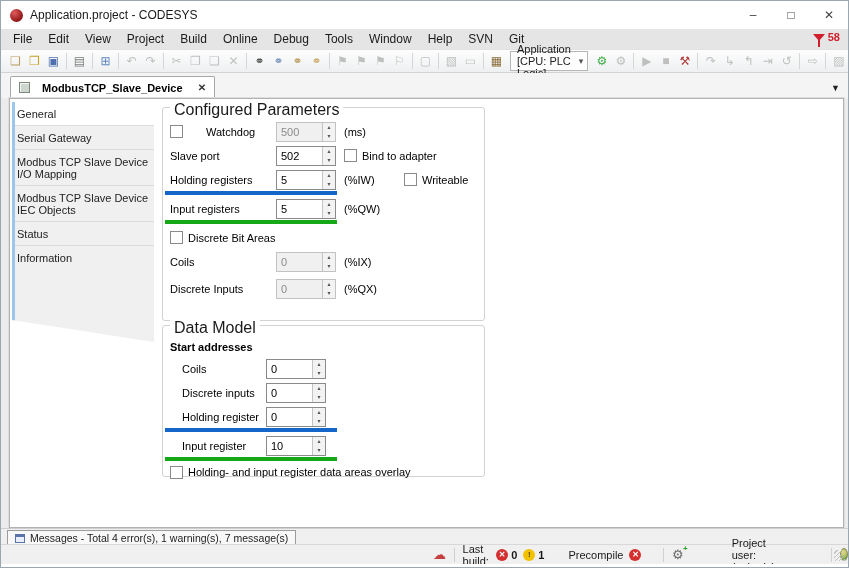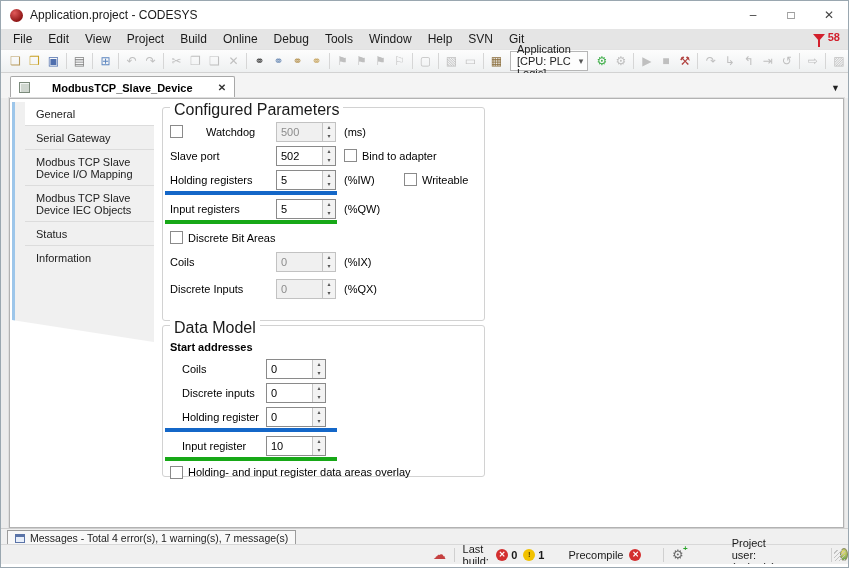--- a/index.html
+++ b/index.html
@@ -24,34 +24,34 @@
   
   .toolbar { position:absolute; left:0; top:48px; right:0; height:24px; background:linear-gradient(#fdfdfd,#eef0f1); border-top:1px solid #e2e2e2; border-bottom:1px solid #d2d2d2; display:flex; align-items:center; padding-left:5px; }
   .tb-btn { min-width:19px; height:20px; display:flex; align-items:center; justify-content:center; font-size:12px; color:#666; cursor:default; }
   .tb-btn.dis { color:#bfbfbf; }
   .tb-sep { width:1px; height:16px; background:#d6d6d6; margin:0 3px; }
   .tb-combo { display:flex; align-items:center; height:20px; border:1px solid #b6b6b6; background:#fdfdfd; font-size:11px; color:#222; padding:0 4px 0 6px; margin:0 4px; gap:8px; }
   .combo-arrow { font-size:9px; color:#555; }
 
   
   .tabbar { position:absolute; left:0; top:72px; right:0; height:25px; background:#f4f4f4; }
-  .doc-tab { position:absolute; left:9px; bottom:0; height:22px; display:flex; align-items:center; gap:22px; background:#fff; border:1px solid #a8a8a8; border-bottom:none; border-radius:2px 2px 0 0; padding:0 8px; }
+  .doc-tab { position:absolute; left:9px; bottom:0; height:22px; display:flex; align-items:center; gap:12px; background:#fff; border:1px solid #a8a8a8; border-bottom:none; border-radius:2px 2px 0 0; padding:0 8px; }
   .doc-tab-icon { width:11px; height:11px; background:#cfd6cf; border:1px solid #7b8a7b; box-shadow:inset 1px 1px 0 #f2f5f2; }
   .doc-tab-label { font-size:11px; font-weight:bold; color:#000; }
   .doc-tab-close { font-size:10px; font-weight:bold; color:#333; margin-left:3px; }
   .tab-chevron { position:absolute; right:8px; bottom:5px; font-size:9px; color:#222; }
 
   
   .editor { position:absolute; left:0; top:97px; right:0; height:430px; background:#ececec; }
   .docpanel { position:absolute; left:8px; right:4px; top:0; bottom:0; background:#fff; border:1px solid #b2b2b2; box-shadow:0 0 0 1px #dedede; }
 
   
   .nav { position:absolute; left:2px; top:3px; width:142px; height:240px; background:#f0f0f0; clip-path:polygon(0 0, 100% 0, 100% 100%, 0 calc(100% - 22px)); filter:drop-shadow(0 0 1px #ababab); }
   .nav-strip { position:absolute; left:0; top:0; bottom:0; width:3px; background:#9dc6ea; }
-  .nav-item { margin-left:13px; padding:6px 4px 5px 11px; font-size:11px; color:#222; border-top:1px solid #dcdcdc; line-height:12px; }
+  .nav-item { margin-left:3px; padding:6px 4px 5px 2px; font-size:11px; color:#222; border-top:1px solid #dcdcdc; line-height:12px; }
   .nav-item:first-child { border-top:none; }
   .nav-item.sel { background:#fff; }
 
   
   .groupbox { position:absolute; border:1px solid #d2d2d2; border-radius:3px; background:#fff; }
   .gb-legend { position:absolute; top:-7px; left:7px; background:#fff; padding:0 4px; font-size:16px; color:#1a1a1a; }
   .gb1 { left:152px; top:8px; width:323px; height:214px; }
   .gb2 { left:152px; top:226px; width:323px; height:152px; padding-top:10px; }
 
   .prow { display:flex; align-items:center; height:21px; margin:3px 0 1px 7px; font-size:11px; color:#000; }

